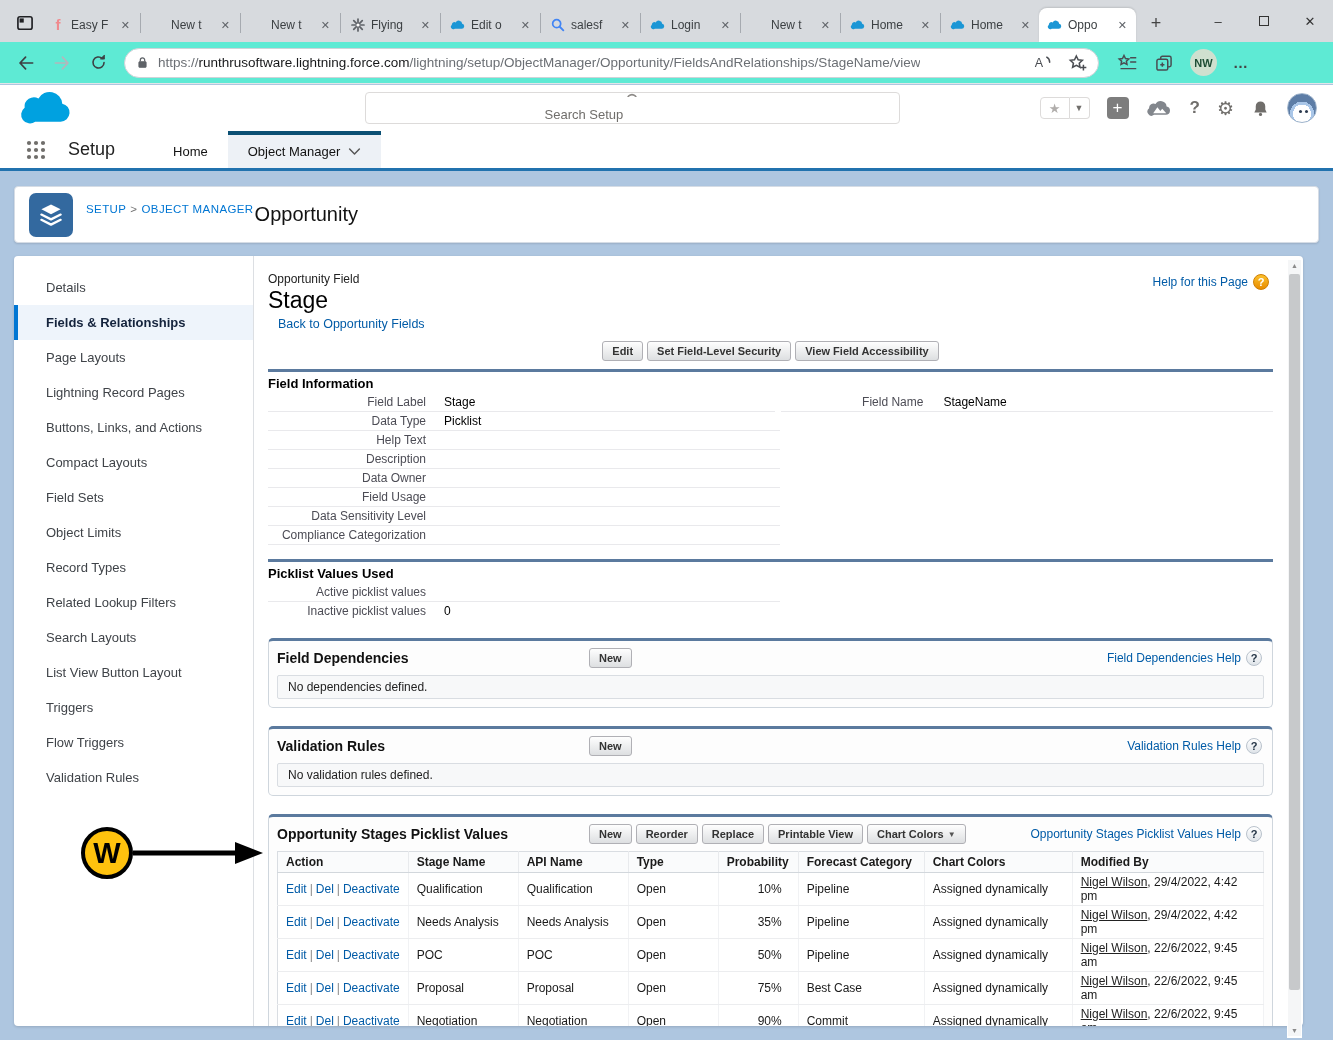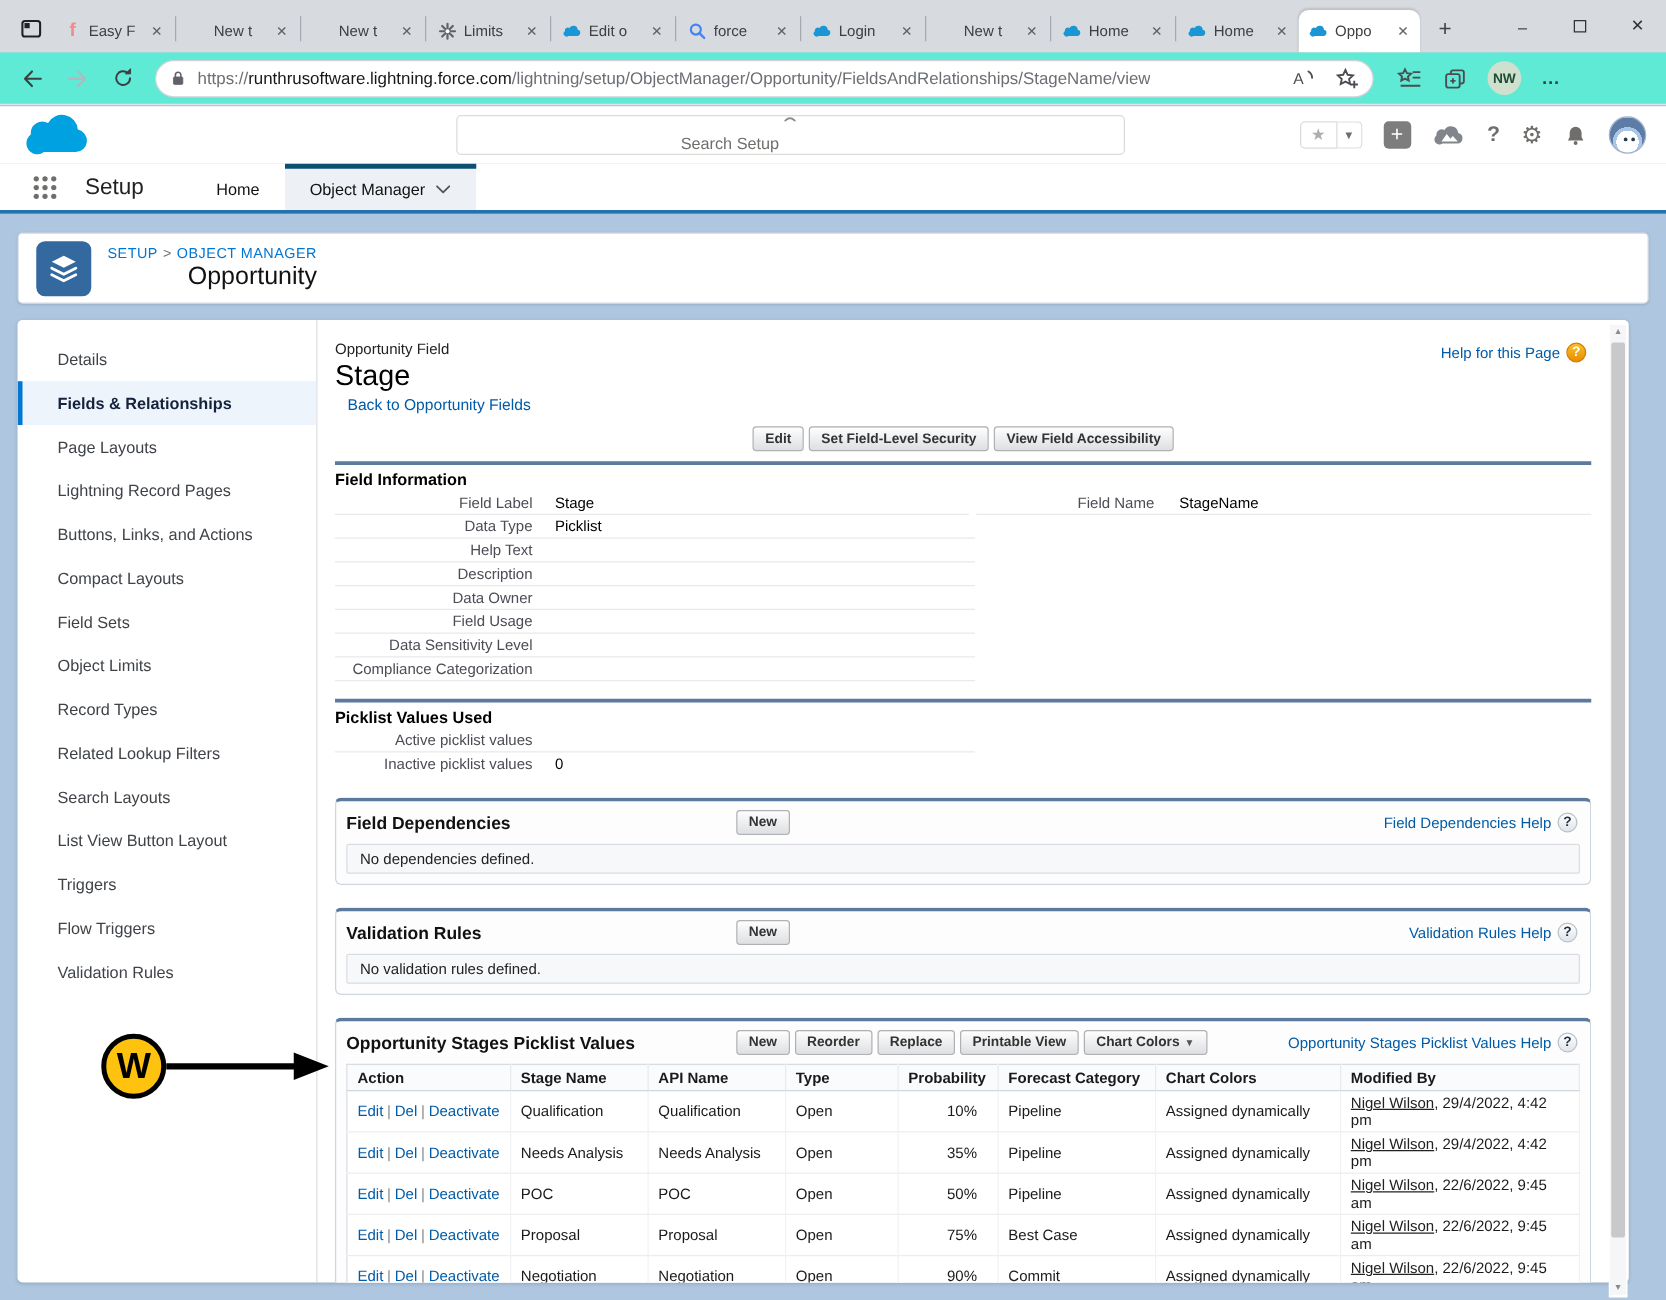--- a/index.html
+++ b/index.html
@@ -75,21 +75,21 @@
   .nav-tabs { display:flex; margin-left:38px; }
   .nav-tab { padding:0 20px; display:flex; align-items:center; gap:8px; font-size:13px; color:#121212;
              border-top:4px solid transparent; }
   .nav-tab.active { background:#edf1f6; border-top-color:#0b5074; }
 
   
   .crumbcard { position:absolute; left:14px; top:186px; width:1305px; height:57px; background:#fff;
                border:1px solid #d5dce5; border-radius:4px; box-shadow:0 1px 2px rgba(0,0,0,.12);
                display:flex; align-items:center; padding:0 14px; gap:13px; }
   .obj-tile { width:44px; height:44px; border-radius:7px; background:#33699f; display:flex; align-items:center; justify-content:center; }
-  .crumb-lines { display:flex; flex-direction:column; gap:1px;align-items:flex-end; }
+  .crumb-lines { display:flex; flex-direction:row; gap:1px; }
   .crumb-links { font-size:11.5px; letter-spacing:.4px; color:#0176d3; }
   .crumb-links .csep { color:#747474; padding:0 4px; }
   .crumb-title { font-size:20px; font-weight:normal; color:#121212; }
 
   
   .panel { position:absolute; left:14px; top:256px; width:1289px; height:770px; background:#fff;
            border-radius:4px; box-shadow:0 1px 3px rgba(0,0,0,.15); overflow:hidden; display:flex; }
   .sidebar { width:240px; flex-shrink:0; border-right:1px solid #dcdfe3; padding-top:14px; }
   .side-item { height:35px; display:flex; align-items:center; padding-left:28px; font-size:13px; color:#3f4348;
                border-left:4px solid transparent; cursor:pointer; }
@@ -274,37 +274,37 @@
           <use href="#sym-document"></use>
         </svg>
         <span class="tlabel">New t</span>
         <span class="tclose">✕</span>
       </div>
       <div class="tsep"></div>
       <div class="tab">
         <svg width="15" height="15" class="fav">
           <use href="#sym-flower"></use>
         </svg>
-        <span class="tlabel">Limits</span>
+        <span class="tlabel">Flying</span>
         <span class="tclose">✕</span>
       </div>
       <div class="tsep"></div>
       <div class="tab">
         <svg width="15" height="15" class="fav" fill="#1b96d5">
           <use href="#sym-cloud"></use>
         </svg>
         <span class="tlabel">Edit o</span>
         <span class="tclose">✕</span>
       </div>
       <div class="tsep"></div>
       <div class="tab">
         <svg width="15" height="15" class="fav">
           <use href="#sym-search"></use>
         </svg>
-        <span class="tlabel">force</span>
+        <span class="tlabel">salesf</span>
         <span class="tclose">✕</span>
       </div>
       <div class="tsep"></div>
       <div class="tab">
         <svg width="15" height="15" class="fav" fill="#1b96d5">
           <use href="#sym-cloud"></use>
         </svg>
         <span class="tlabel">Login</span>
         <span class="tclose">✕</span>
       </div>

